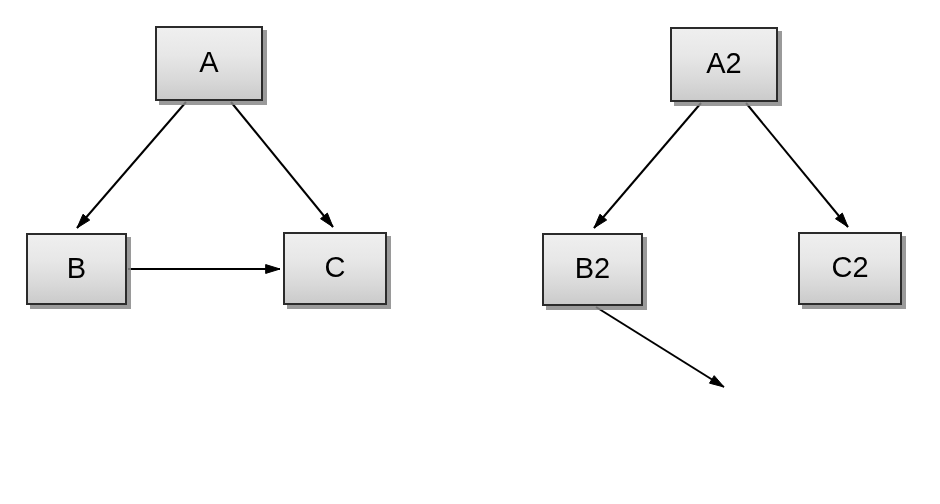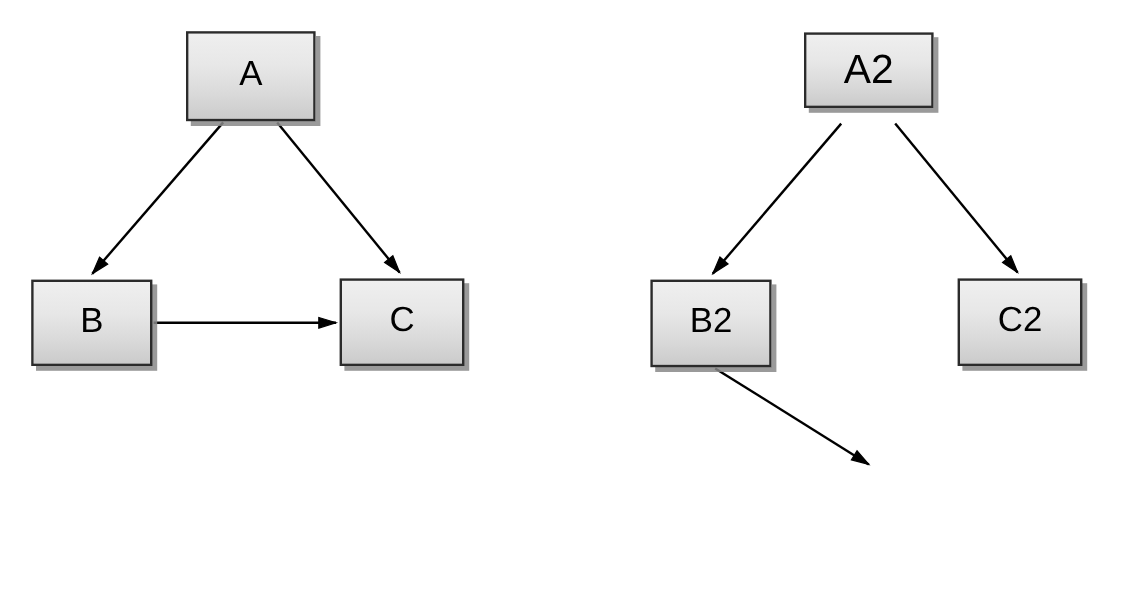--- a/index.html
+++ b/index.html
@@ -83,21 +83,21 @@
 
 <div class="node" style="left: 155px; top: 26px; width: 108px; height: 75px; border-color: rgb(43, 43, 43); border-width: 2px; font-size: 29px; color: rgb(0, 0, 0); background: linear-gradient(rgb(239, 239, 239) 0%, rgb(231, 231, 231) 38%, rgb(217, 217, 217) 72%, rgb(203, 203, 203) 100%); box-shadow: rgba(136, 136, 136, 0.85) 4px 4px 0px 0px;">
       <span class="node-label">A</span>
     </div>
     <div class="node" style="left: 26px; top: 233px; width: 101px; height: 72px; border-color: rgb(43, 43, 43); border-width: 2px; font-size: 29px; color: rgb(0, 0, 0); background: linear-gradient(rgb(239, 239, 239) 0%, rgb(231, 231, 231) 38%, rgb(217, 217, 217) 72%, rgb(203, 203, 203) 100%); box-shadow: rgba(136, 136, 136, 0.85) 4px 4px 0px 0px;">
       <span class="node-label">B</span>
     </div>
     <div class="node" style="left: 283px; top: 232px; width: 104px; height: 73px; border-color: rgb(43, 43, 43); border-width: 2px; font-size: 29px; color: rgb(0, 0, 0); background: linear-gradient(rgb(239, 239, 239) 0%, rgb(231, 231, 231) 38%, rgb(217, 217, 217) 72%, rgb(203, 203, 203) 100%); box-shadow: rgba(136, 136, 136, 0.85) 4px 4px 0px 0px;">
       <span class="node-label">C</span>
     </div>
-    <div class="node" style="left: 670px; top: 27px; width: 108px; height: 63px; border-color: rgb(43, 43, 43); border-width: 2px; font-size: 34px; color: rgb(0, 0, 0); background: linear-gradient(rgb(239, 239, 239) 0%, rgb(231, 231, 231) 38%, rgb(217, 217, 217) 72%, rgb(203, 203, 203) 100%); box-shadow: rgba(136, 136, 136, 0.85) 4px 4px 0px 0px;">
+    <div class="node" style="left: 670px; top: 27px; width: 108px; height: 75px; border-color: rgb(43, 43, 43); border-width: 2px; font-size: 29px; color: rgb(0, 0, 0); background: linear-gradient(rgb(239, 239, 239) 0%, rgb(231, 231, 231) 38%, rgb(217, 217, 217) 72%, rgb(203, 203, 203) 100%); box-shadow: rgba(136, 136, 136, 0.85) 4px 4px 0px 0px;">
       <span class="node-label">A2</span>
     </div>
     <div class="node" style="left: 542px; top: 233px; width: 101px; height: 73px; border-color: rgb(43, 43, 43); border-width: 2px; font-size: 29px; color: rgb(0, 0, 0); background: linear-gradient(rgb(239, 239, 239) 0%, rgb(231, 231, 231) 38%, rgb(217, 217, 217) 72%, rgb(203, 203, 203) 100%); box-shadow: rgba(136, 136, 136, 0.85) 4px 4px 0px 0px;">
       <span class="node-label">B2</span>
     </div>
     <div class="node" style="left: 798px; top: 232px; width: 104px; height: 73px; border-color: rgb(43, 43, 43); border-width: 2px; font-size: 29px; color: rgb(0, 0, 0); background: linear-gradient(rgb(239, 239, 239) 0%, rgb(231, 231, 231) 38%, rgb(217, 217, 217) 72%, rgb(203, 203, 203) 100%); box-shadow: rgba(136, 136, 136, 0.85) 4px 4px 0px 0px;">
       <span class="node-label">C2</span>
     </div>
   </div>
 

